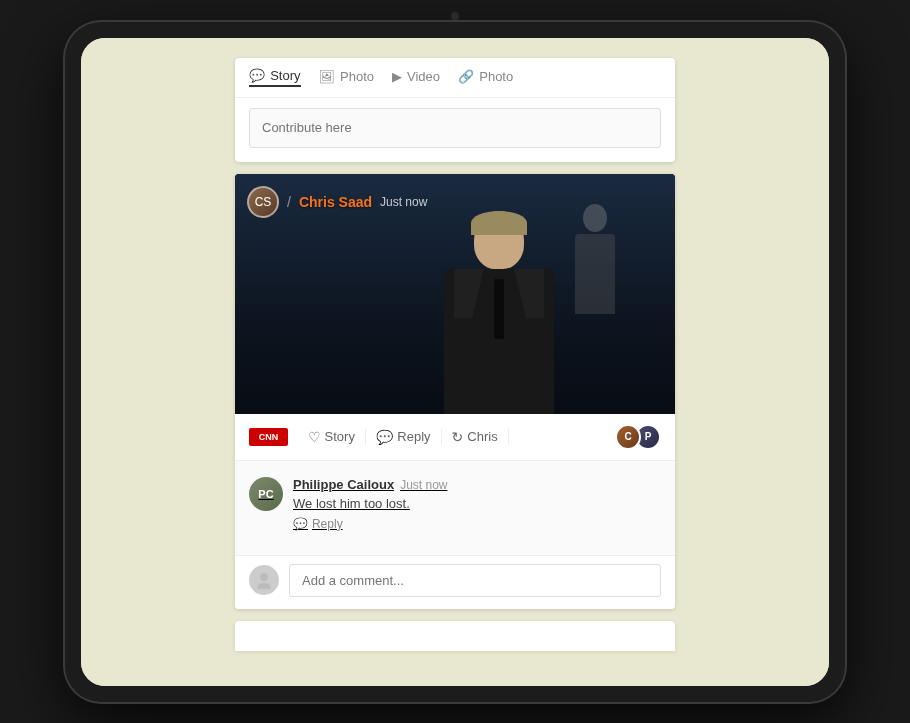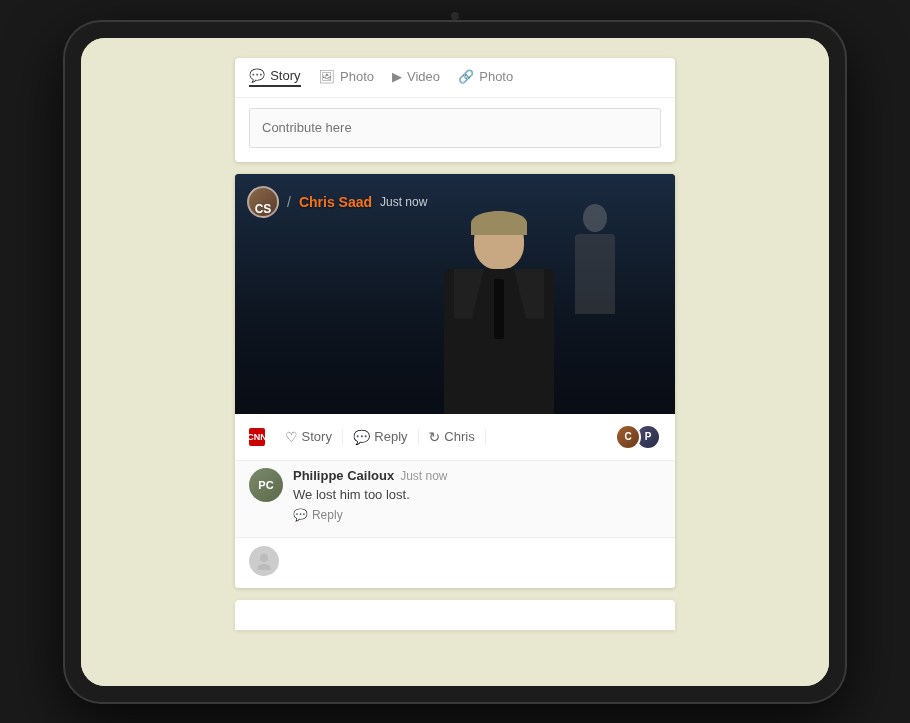--- a/index.html
+++ b/index.html
@@ -138,25 +138,25 @@
     }
 
     .author-avatar {
       width: 32px;
       height: 32px;
       border-radius: 50%;
       background: linear-gradient(135deg, #8a6a4a, #5a3a2a);
       border: 2px solid rgba(255,255,255,0.5);
       overflow: hidden;
       display: flex;
-      align-items: flex-end;
+      align-items: center;
       justify-content: center;
       color: #fff;
       font-size: 12px;
-      font-weight: bold;
+      font-weight: normal;
     }
 
     .author-info {
       display: flex;
       align-items: center;
       gap: 8px;
     }
 
     .author-name {
       color: #f97316;
@@ -189,21 +189,21 @@
 
     .post-actions {
       display: flex;
       align-items: center;
       padding: 10px 14px;
       border-bottom: 1px solid #eee;
       gap: 0;
     }
 
     .cnn-badge {
-      width: 16px;
+      width: 39px;
       height: 18px;
       background: #cc0000;
       color: #fff;
       font-size: 9px;
       font-weight: bold;
       display: flex;
       align-items: center;
       justify-content: center;
       border-radius: 2px;
       margin-right: 10px;
@@ -255,22 +255,23 @@
       z-index: 2;
       position: relative;
     }
 
     .stack-avatar:last-child {
       background: linear-gradient(135deg, #4a4a6a, #2a2a4a);
     }
 
     
     .comment-section {
-      padding: 7px 14px;
+      padding: 16px 14px;
       background: #fafafa;
+      text-decoration: underline;
     }
 
     .comment-item {
       display: flex;
       gap: 10px;
       margin-bottom: 8px;
     }
 
     .comment-avatar {
       width: 34px;
@@ -581,20 +582,21 @@
           </div>
         </div>
 
         <div class="add-comment-row">
           <div class="add-comment-avatar">
             <svg width="18" height="18" viewBox="0 0 18 18">
               <circle cx="9" cy="6" r="4" fill="#bbb"></circle>
               <path d="M2,18 Q2,12 9,12 Q16,12 16,18" fill="#bbb"></path>
             </svg>
           </div>
+          <input class="add-comment-input" type="text" placeholder="Add a comment..." style="">
         </div>
       </div>
 
       <div class="bottom-peek"></div>
 
     </div>
   </div>
 </div>
 
 </body></html>

